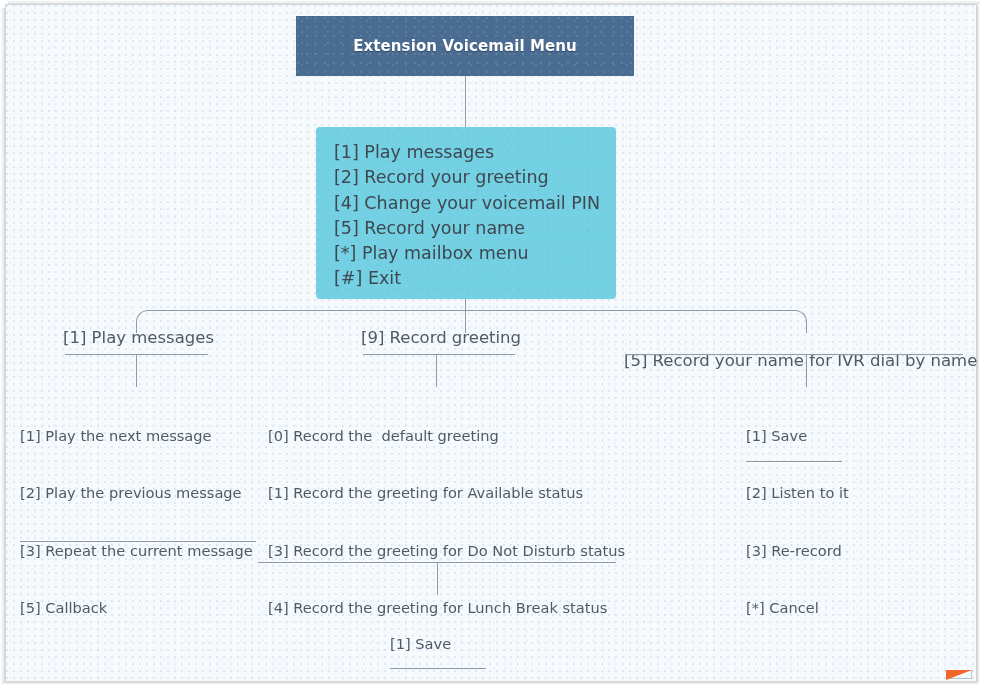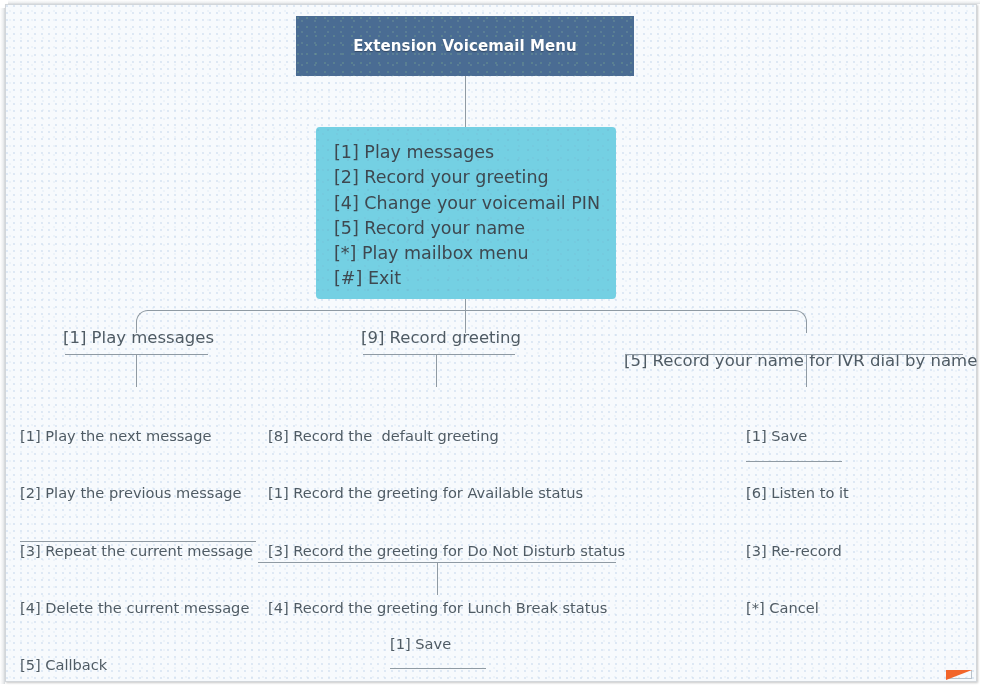--- a/index.html
+++ b/index.html
@@ -168,34 +168,33 @@
     <div class="ln vline" style="left:800px;top:316px;height:12px;"></div>
 
     <div class="branch-head" style="left:57px;top:323px;">[1] Play messages</div>
     <div class="rule" style="left:59px;top:349px;width:143px;"></div>
     <div class="ln vline" style="left:130px;top:350px;height:32px;"></div>
 
     <div class="leaf" style="left:14px;top:383px;">
       <div>[1] Play the next message</div>
       <div>[2] Play the previous message</div>
       <div>[3] Repeat the current message</div>
-      <div>[4] Delete the current message</div>
       <div>[5] Callback</div>
       
       
       
     </div>
     <div class="rule" style="left:14px;top:536px;width:236px;"></div>
 
     <div class="branch-head" style="left:355px;top:323px;">[9] Record greeting</div>
     <div class="rule" style="left:357px;top:349px;width:152px;"></div>
     <div class="ln vline" style="left:430px;top:350px;height:32px;"></div>
 
     <div class="leaf" style="left:262px;top:383px;">
-      <div>[8] Record the  default greeting</div>
+      <div>[0] Record the  default greeting</div>
       <div>[1] Record the greeting for Available status</div>
       <div>[3] Record the greeting for Do Not Disturb status</div>
       <div>[4] Record the greeting for Lunch Break status</div>
       
       
       
       
     </div>
     <div class="rule" style="left:252px;top:557px;width:358px;"></div>
     <div class="ln vline" style="left:431px;top:558px;height:32px;"></div>
@@ -207,21 +206,21 @@
       
     </div>
     <div class="rule" style="left:384px;top:663px;width:96px;"></div>
 
     <div class="branch-head" style="left:618px;top:323px;margin-top:23px;">[5] Record your name for IVR dial by name</div>
     <div class="rule" style="left:620px;top:349px;width:337px;"></div>
     <div class="ln vline" style="left:800px;top:350px;height:32px;"></div>
 
     <div class="leaf" style="left:740px;top:383px;">
       <div>[1] Save</div>
-      <div>[6] Listen to it</div>
+      <div>[2] Listen to it</div>
       <div>[3] Re-record</div>
       <div>[*] Cancel</div>
     </div>
     <div class="rule" style="left:740px;top:456px;width:96px;"></div>
 
     <div class="orange-marker">
       <div class="box"></div>
       <div class="tri"></div>
     </div>
 

